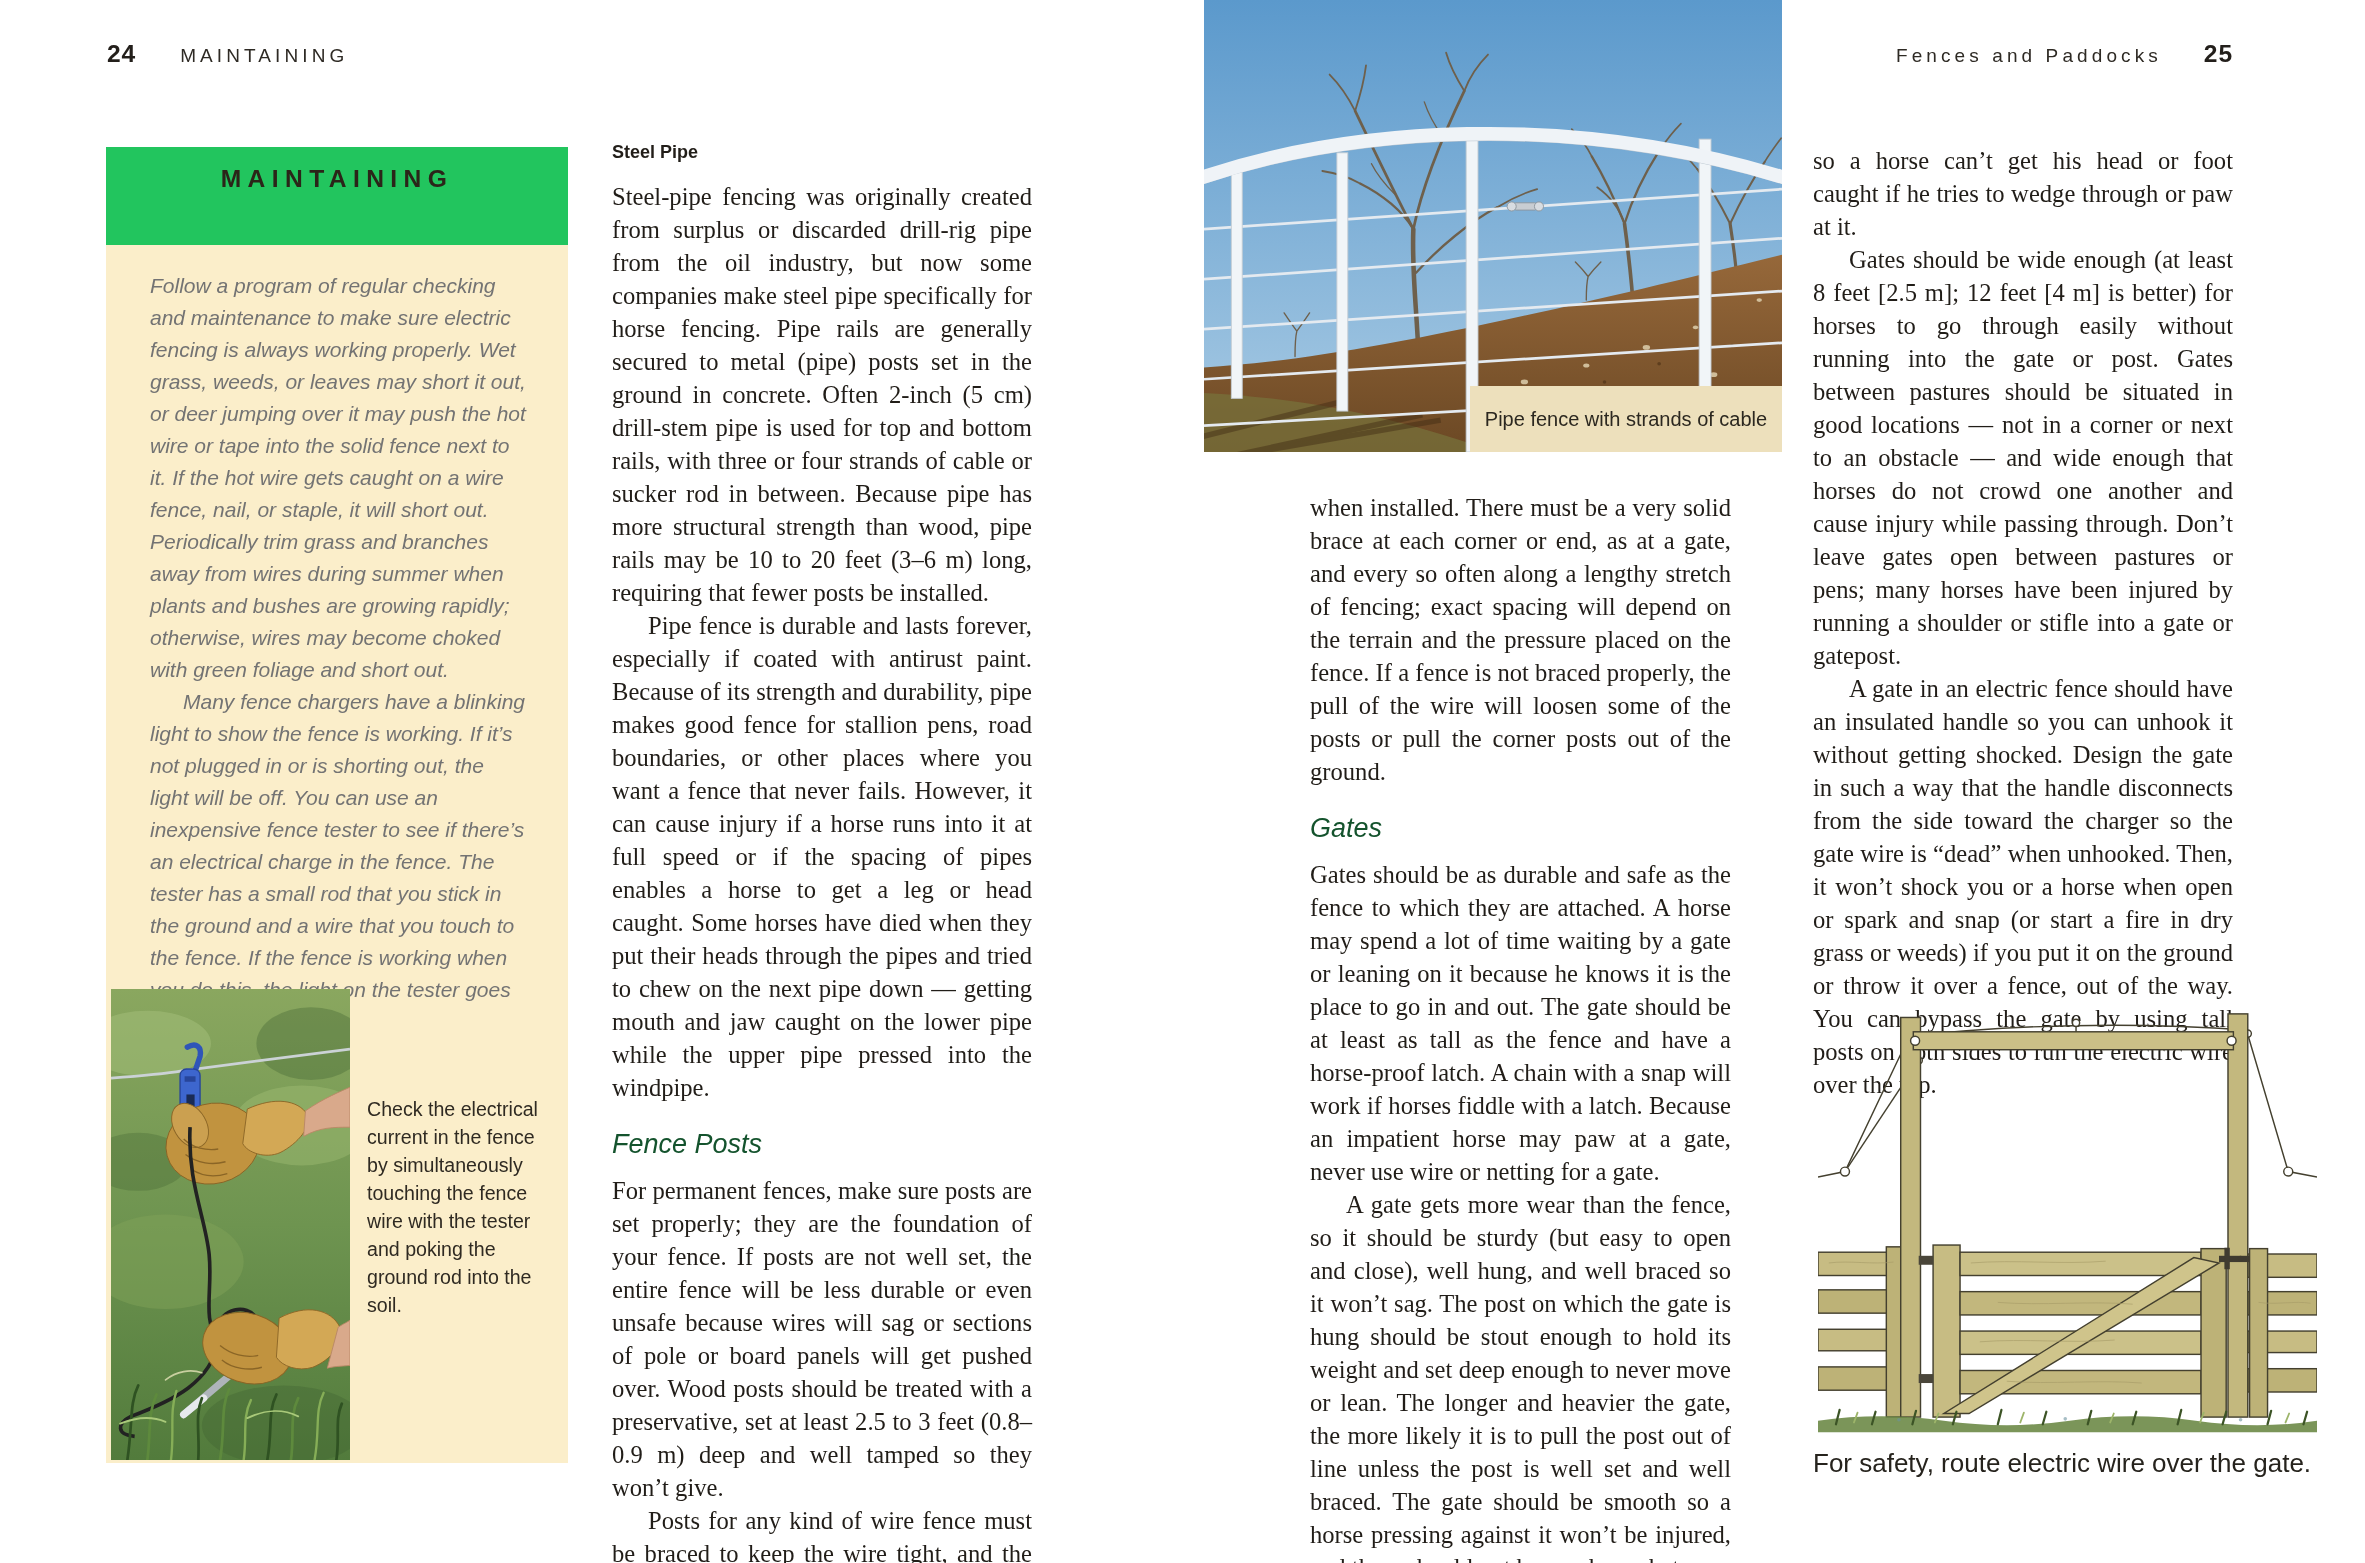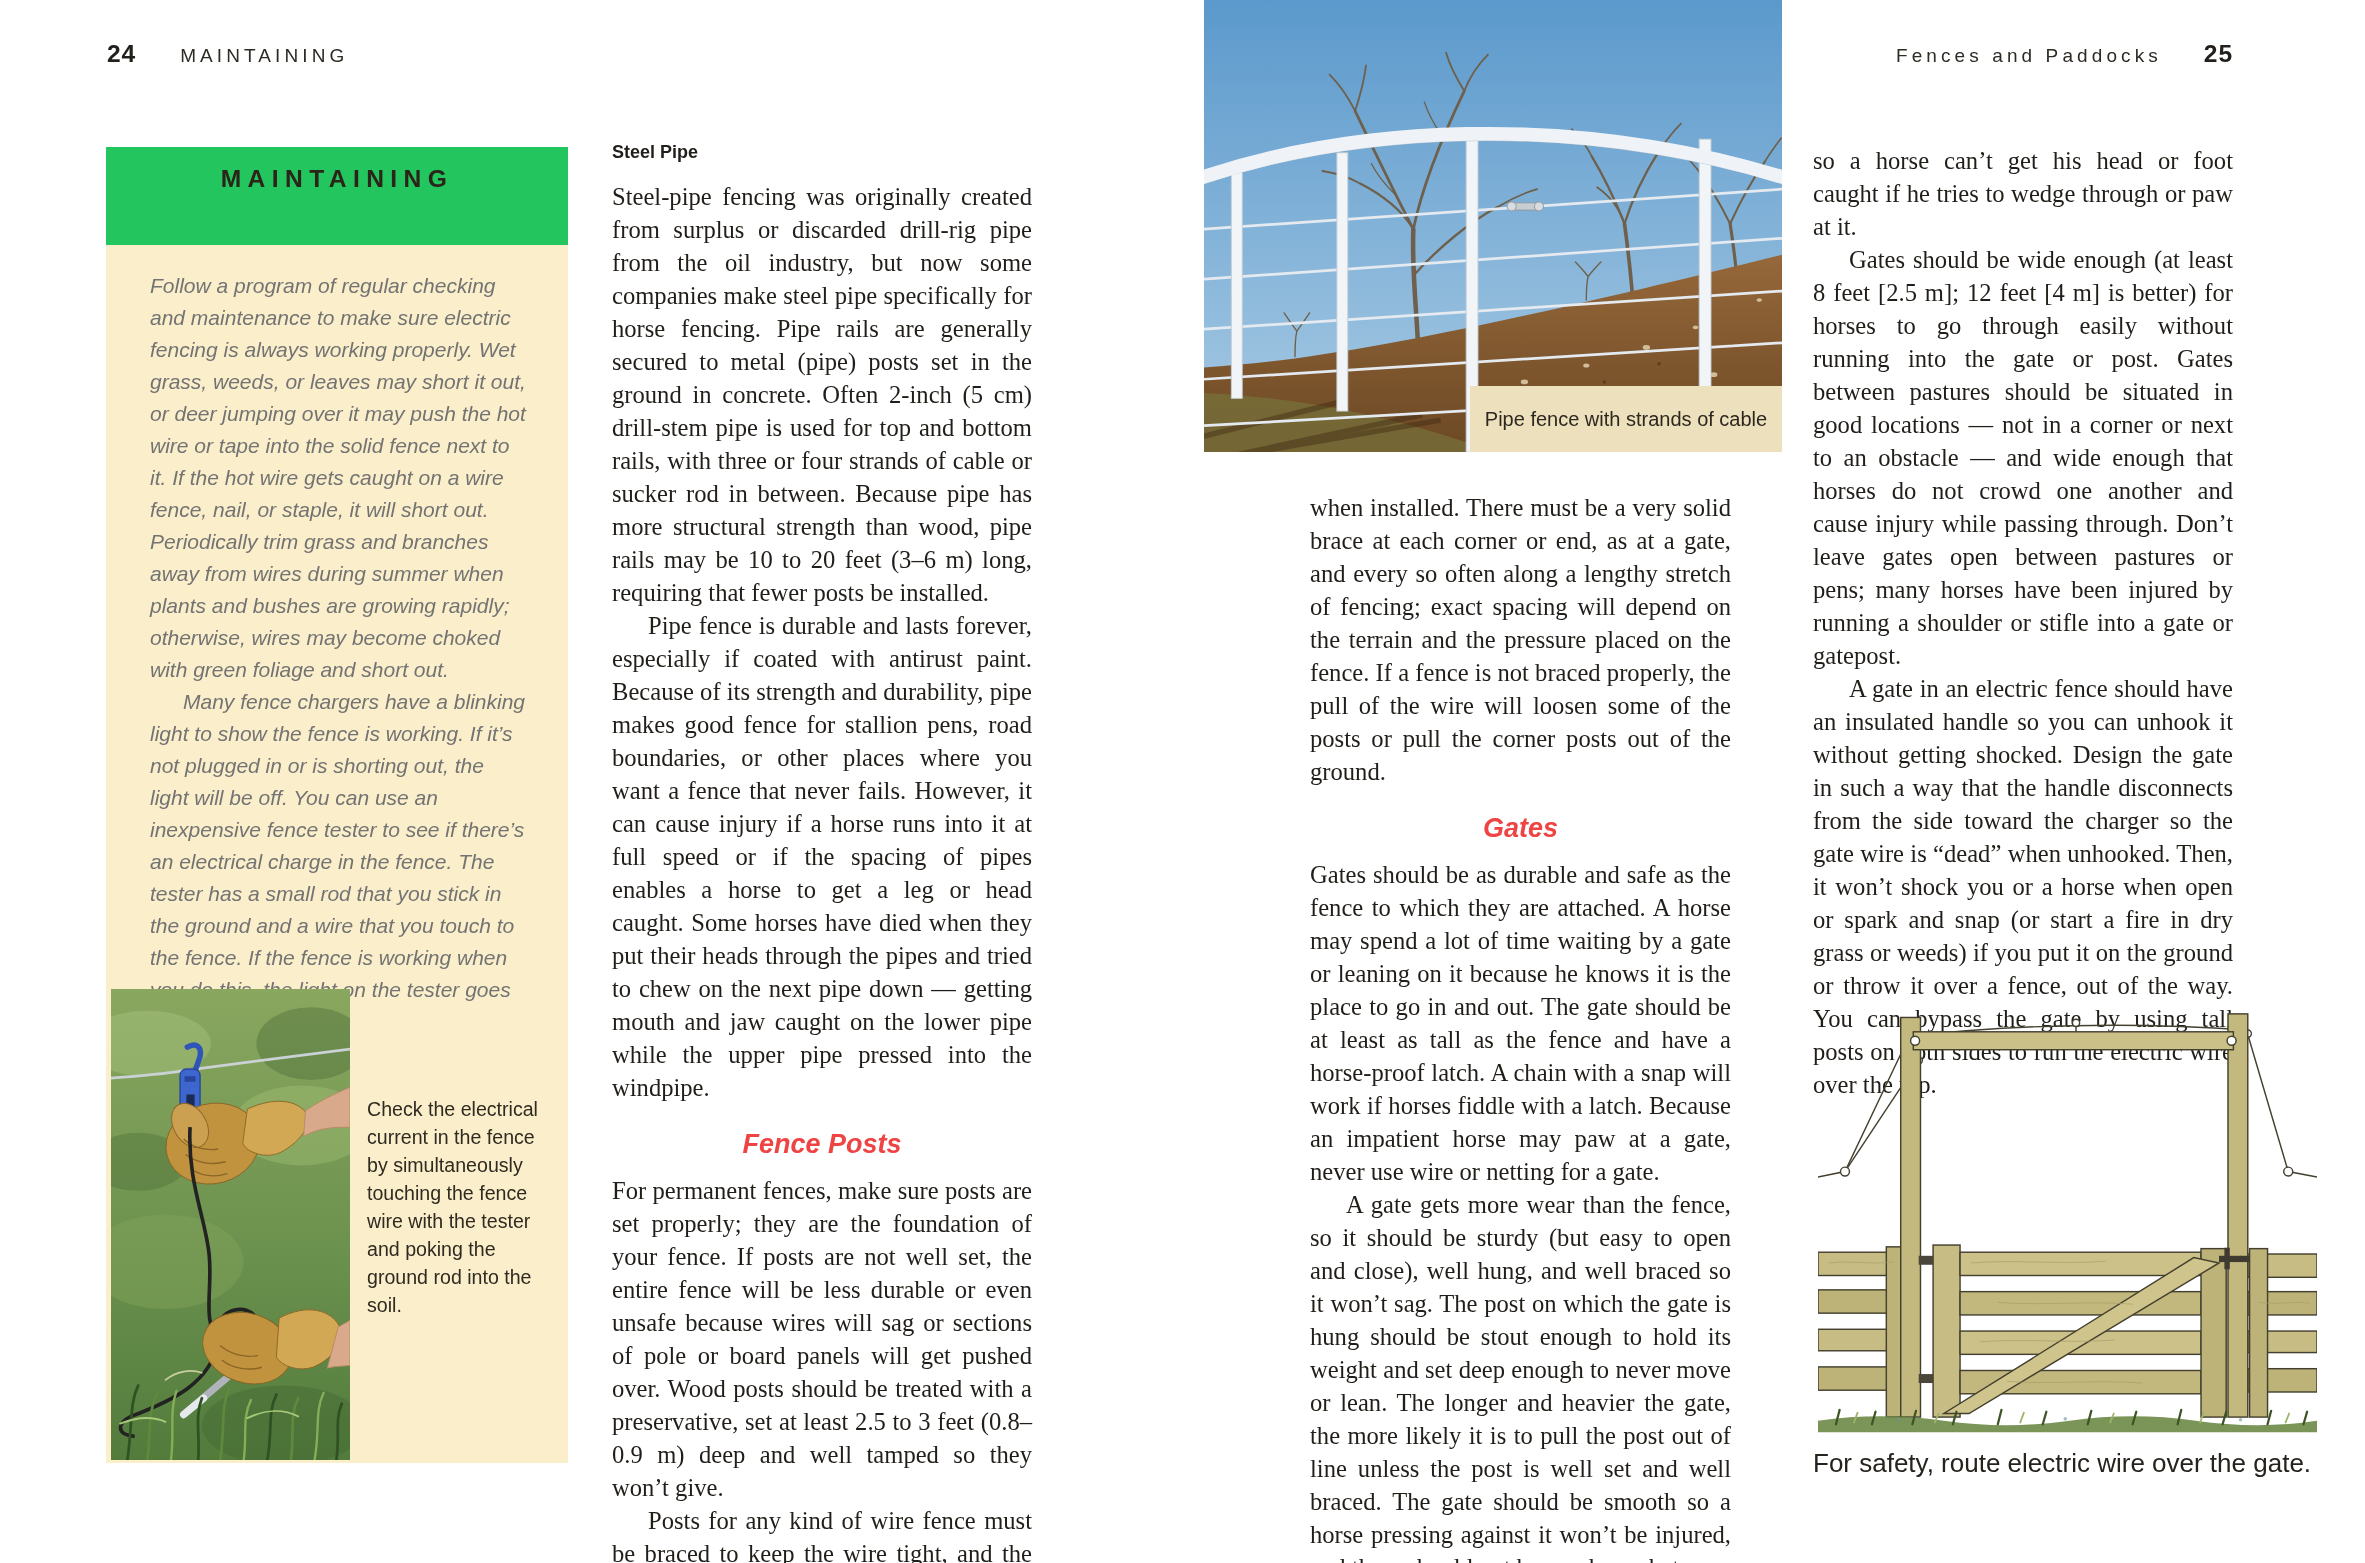--- a/index.html
+++ b/index.html
@@ -37,22 +37,22 @@
   .col2 { left:612px;  top:136px; width:420px; }
   .col3 { left:1310px; top:491px; width:421px; }
   .col4 { left:1813px; top:144px; width:420px; }
   .bp { margin:0; }
   .ind { text-indent:36px; }
   .h-sans {
     font-family:"Liberation Sans", sans-serif; font-size:18px; font-weight:bold;
     color:#221e19; margin:0 0 11px 0; text-align:left;
   }
   .h-italic {
-    font-family:"Liberation Sans", sans-serif; font-size:27px; font-weight:bold; font-style:italic;
-    color:#ef4444; margin:24px 0 12.7px 0; text-align:center;
+    font-family:"Liberation Sans", sans-serif; font-size:27px; font-weight:normal; font-style:italic;
+    color:#14532d; margin:24px 0 12.7px 0; text-align:left;
   }
 
   
   .photo-top { position:absolute; left:1204px; top:0; width:578px; height:452px; margin:0; }
   .photo-top svg { display:block; width:100%; height:100%; }
   .photo-caption-box {
     position:absolute; right:0; bottom:0; width:312px; height:66px; background:#EDE0BC;
     display:flex; align-items:center; justify-content:center;
     font-family:"Liberation Sans", sans-serif; font-size:20px; color:#2c2820;
   }

